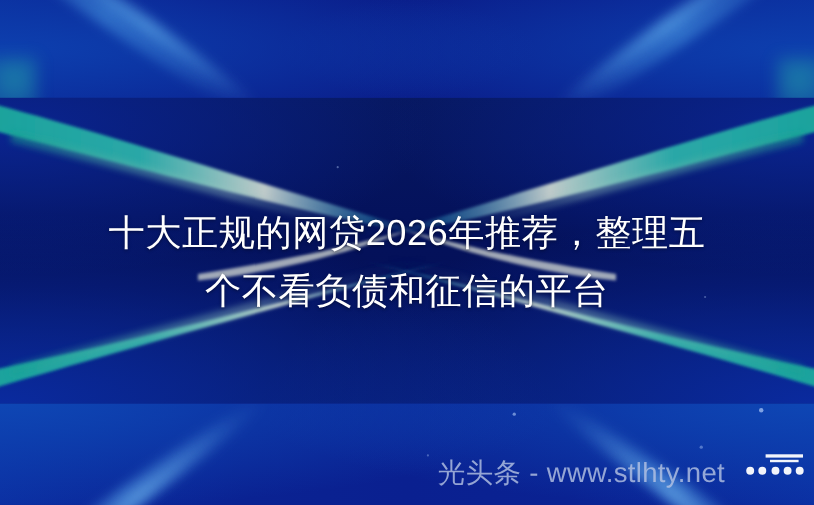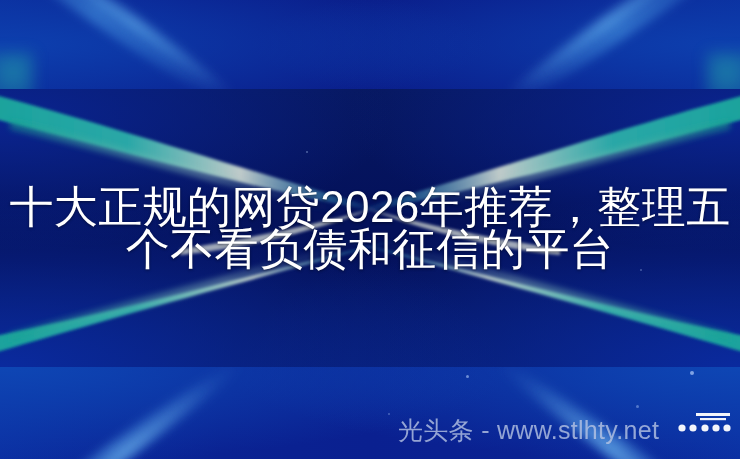--- a/index.html
+++ b/index.html
@@ -133,22 +133,22 @@
   }
 
   
   .headline {
     position: absolute;
     left: 0;
     top: 186px;
     width: 740px;
     text-align: center;
     color: #ffffff;
-    font-size: 44px;
-    line-height: 42px;
+    font-size: 33px;
+    line-height: 52px;
     letter-spacing: 0.4px;
     font-weight: 400;
     text-shadow: 0 1px 3px rgba(0,0,0,.45);
     white-space: pre-line;
     pointer-events: none;
   }
 
   
   .watermark {
     position: absolute;

